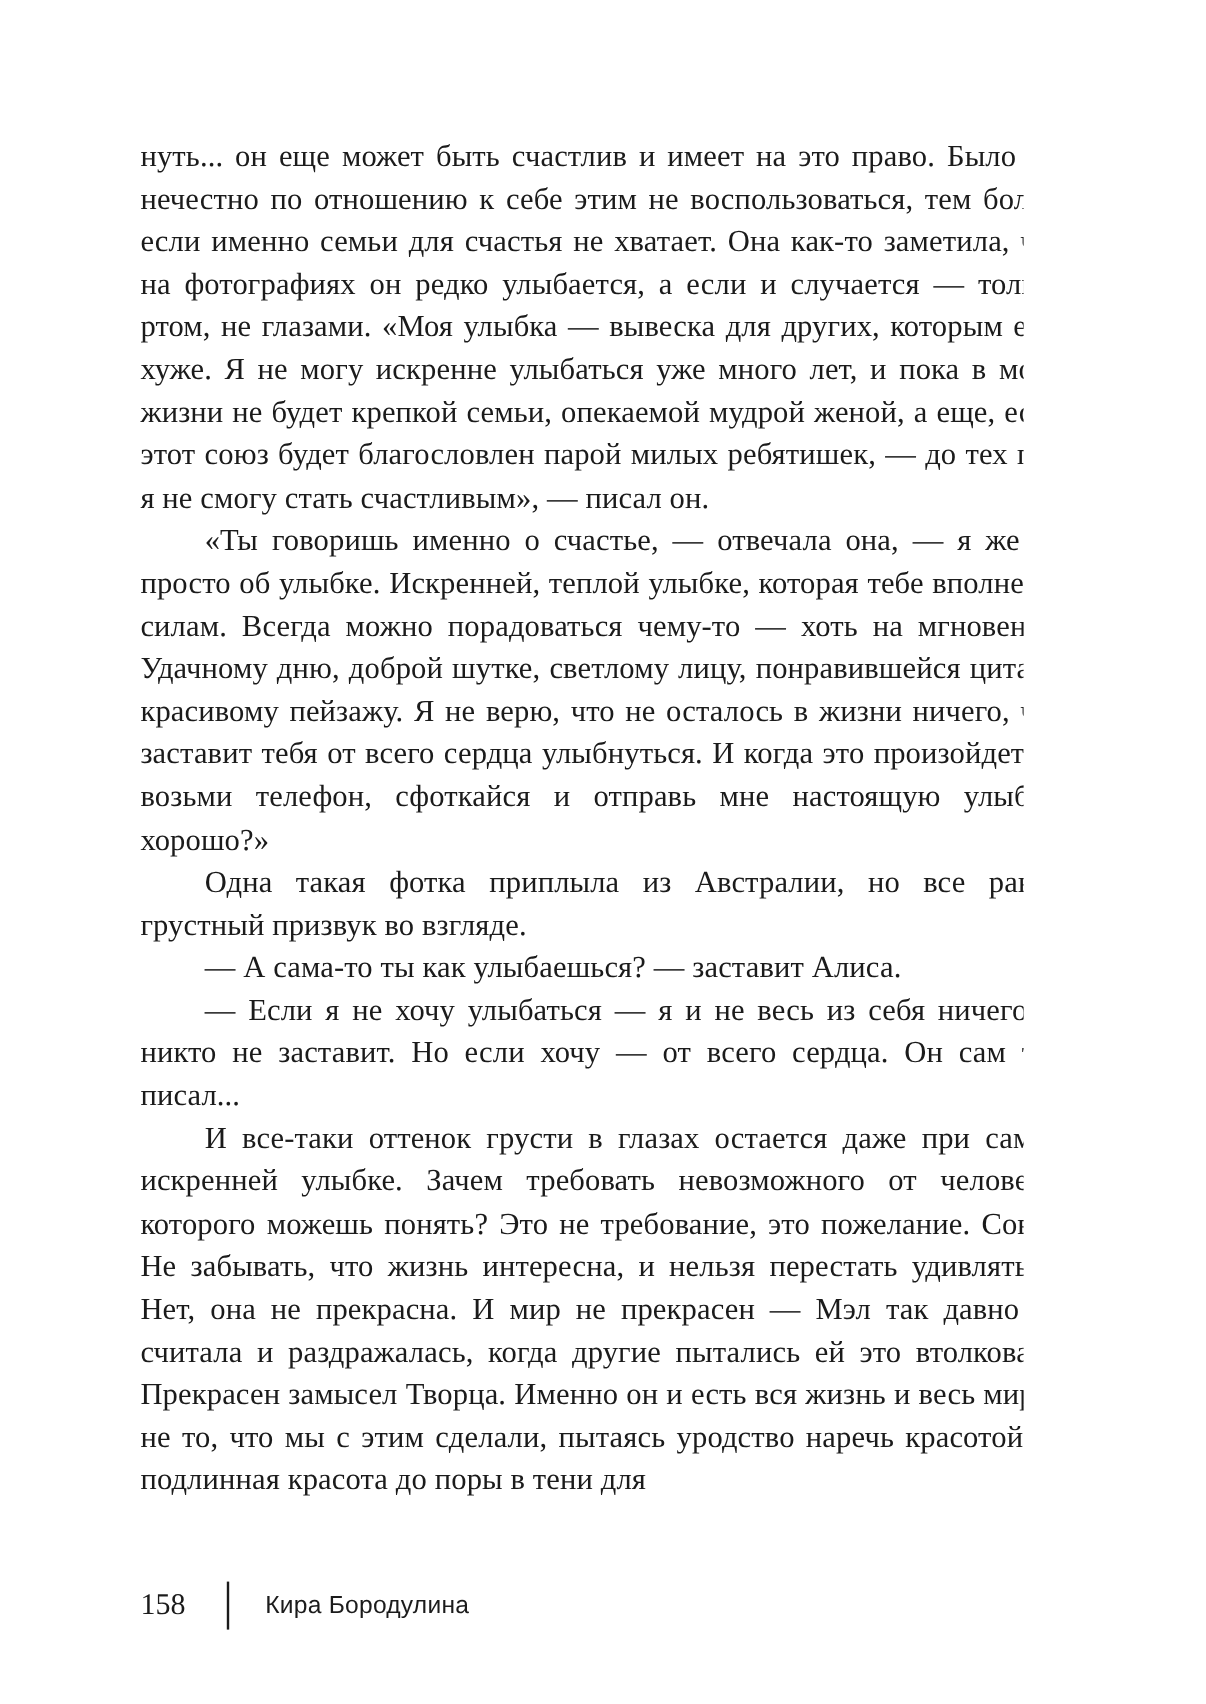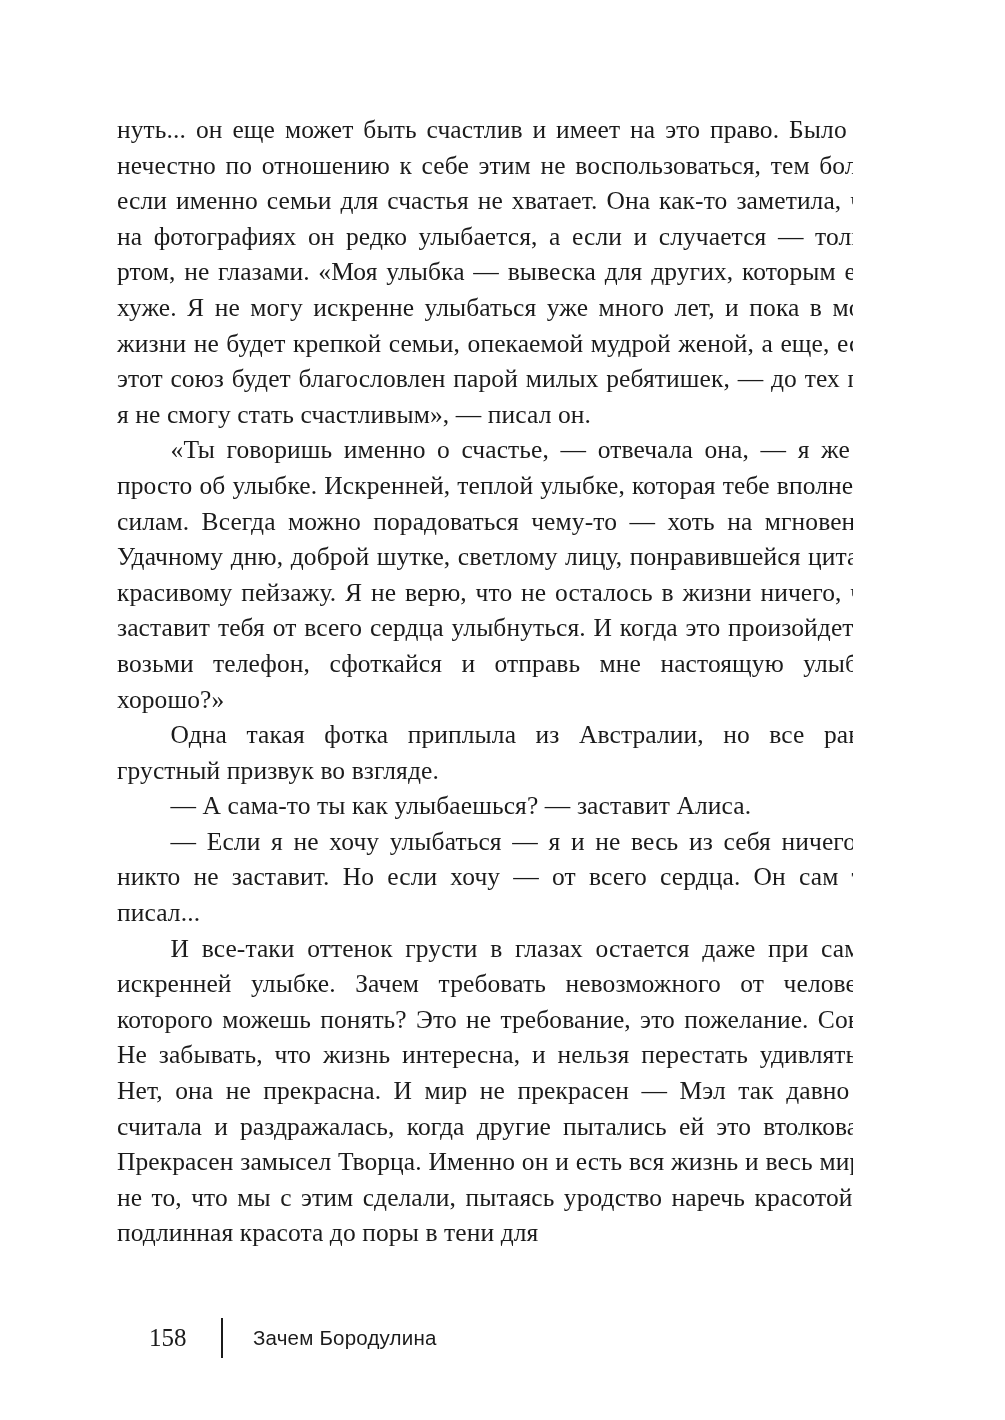--- a/index.html
+++ b/index.html
@@ -37,21 +37,20 @@
   }
   p.italic {
   }
   .footer {
     position: absolute;
     left: 117px;
     bottom: 60px;
     display: flex;
     align-items: center;
     height: 44px;
-    margin-left: 32px;
   }
   .folio {
     font-size: 25px;
     color: #1b1b1b;
     width: 72px;
   }
   .footer-rule {
     width: 2px;
     height: 40px;
     background: #1b1b1b;
@@ -81,16 +80,16 @@
 
     <p class="indent">— Если я не хочу улыбаться — я и не весь из себя ничего, и никто не заставит. Но если хочу — от всего сердца. Он сам так писал...</p>
 
     <p class="indent">И все-таки оттенок грусти в глазах остается даже при самой искренней улыбке. Зачем требовать невозможного от человека, которого можешь понять? Это не требование, это пожелание. Совет. Не забывать, что жизнь интересна, и нельзя перестать удивляться. Нет, она не прекрасна. И мир не прекрасен — Мэл так давно не считала и раздражалась, когда другие пытались ей это втолковать. Прекрасен замысел Творца. Именно он и есть вся жизнь и весь мир, а не то, что мы с этим сделали, пытаясь уродство наречь красотой. А подлинная красота до поры в тени для</p>
 
   </div>
 
   <div class="footer">
     <div class="folio">158</div>
     <div class="footer-rule"></div>
-    <div class="author">Зачем Бородулина</div>
+    <div class="author">Кира Бородулина</div>
   </div>
 
 </div>
 
 </body></html>

